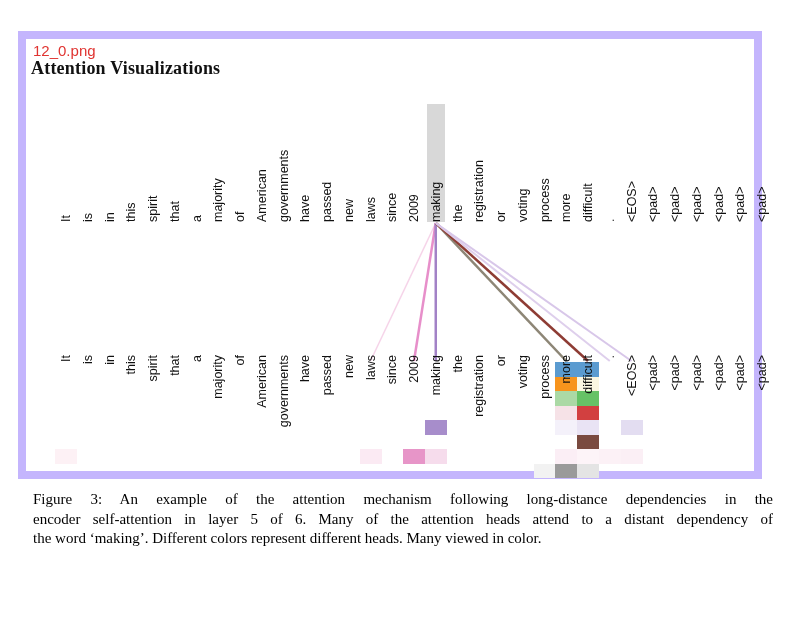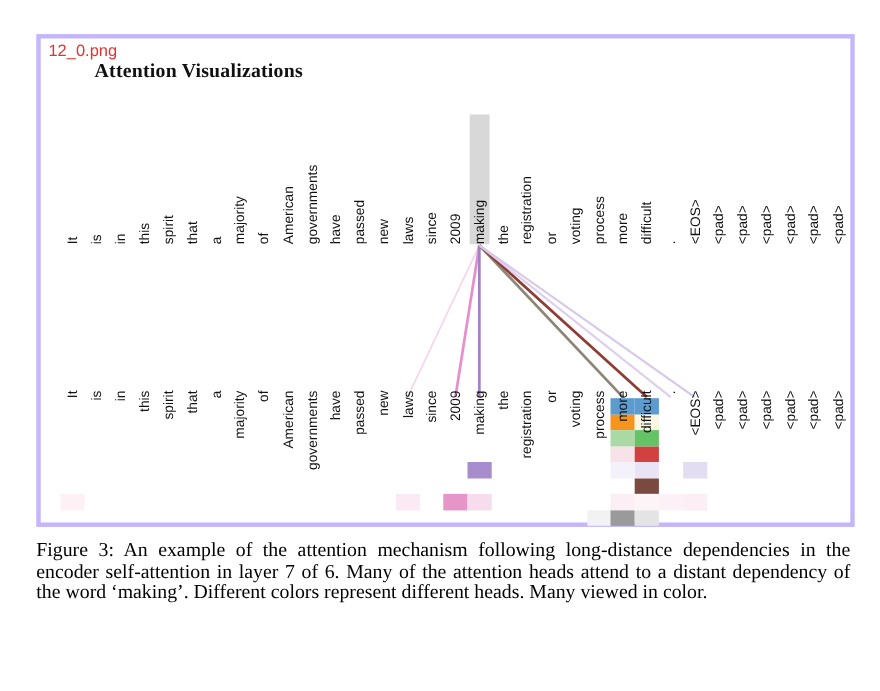--- a/index.html
+++ b/index.html
@@ -5,57 +5,56 @@
   html,body{margin:0;padding:0;background:#ffffff;}
   .page{
     position:relative;
     width:800px;height:628px;
     background:#ffffff;
     font-family:"Liberation Sans",sans-serif;
     overflow:hidden;
   }
   .figure-box{
     position:absolute;
-    left:33px;top:31px;
+    left:18px;top:31px;
     width:744px;height:448px;
-    border:4px solid #c4b5fd;
+    border:8px solid #c4b5fd;
     background:#ffffff;
     box-sizing:border-box;
   }
   .filename{
     position:absolute;left:7px;top:3px;
     font-size:15px;color:#e03431;
     font-family:"Liberation Sans",sans-serif;
   }
   .fig-title{
     position:absolute;left:5px;top:19px;
     font-size:18px;font-weight:bold;color:#111;
     font-family:"Liberation Serif",serif;
     letter-spacing:0.2px;
-    margin-left:44px;
   }
   
   .tok{
     position:absolute;
     height:18px;line-height:18px;
     font-size:12.5px;color:#111;
     transform-origin:0 0;
     transform:rotate(-90deg);
     white-space:nowrap;
   }
   .tok-top{width:130px;text-align:left;}
   .tok-bottom{width:120px;text-align:right;}
   .tok-highlight{background:#d8d8d8;width:118px;}
   .cells-layer div{position:absolute;}
   svg.lines{position:absolute;left:0;top:0;pointer-events:none;}
   .caption{
     position:absolute;
     left:33px;top:490px;width:740px;
     font-family:"Liberation Serif",serif;
-    font-size:18px;line-height:19.5px;color:#000;
+    font-size:15px;line-height:19.5px;color:#000;
   }
   .caption-line{text-align:justify;text-align-last:justify;}
   .caption-line:last-child{text-align-last:left;}
   .layer{position:absolute;left:0;top:0;width:100%;height:100%;}
 </style>
 </head>
 <body>
 
 <div class="page">
 
@@ -167,17 +166,17 @@
       <div class="tok tok-bottom" style="left: 644.25px; top: 475px;">&lt;pad&gt;</div>
       <div class="tok tok-bottom" style="left: 666px; top: 475px;">&lt;pad&gt;</div>
       <div class="tok tok-bottom" style="left: 687.75px; top: 475px;">&lt;pad&gt;</div>
       <div class="tok tok-bottom" style="left: 709.5px; top: 475px;">&lt;pad&gt;</div>
       <div class="tok tok-bottom" style="left: 731.25px; top: 475px;">&lt;pad&gt;</div>
       <div class="tok tok-bottom" style="left: 753px; top: 475px;">&lt;pad&gt;</div>
     </div>
 
   <div class="caption" id="caption">
       <div class="caption-line">Figure 3:  An example of the attention mechanism following long-distance dependencies in the</div>
-      <div class="caption-line">encoder self-attention in layer 7 of 6. Many of the attention heads attend to a distant dependency of</div>
+      <div class="caption-line">encoder self-attention in layer 5 of 6. Many of the attention heads attend to a distant dependency of</div>
       <div class="caption-line">the word ‘making’. Different colors represent different heads. Many viewed in color.</div>
     </div>
 
 </div>
 
 </body></html>

